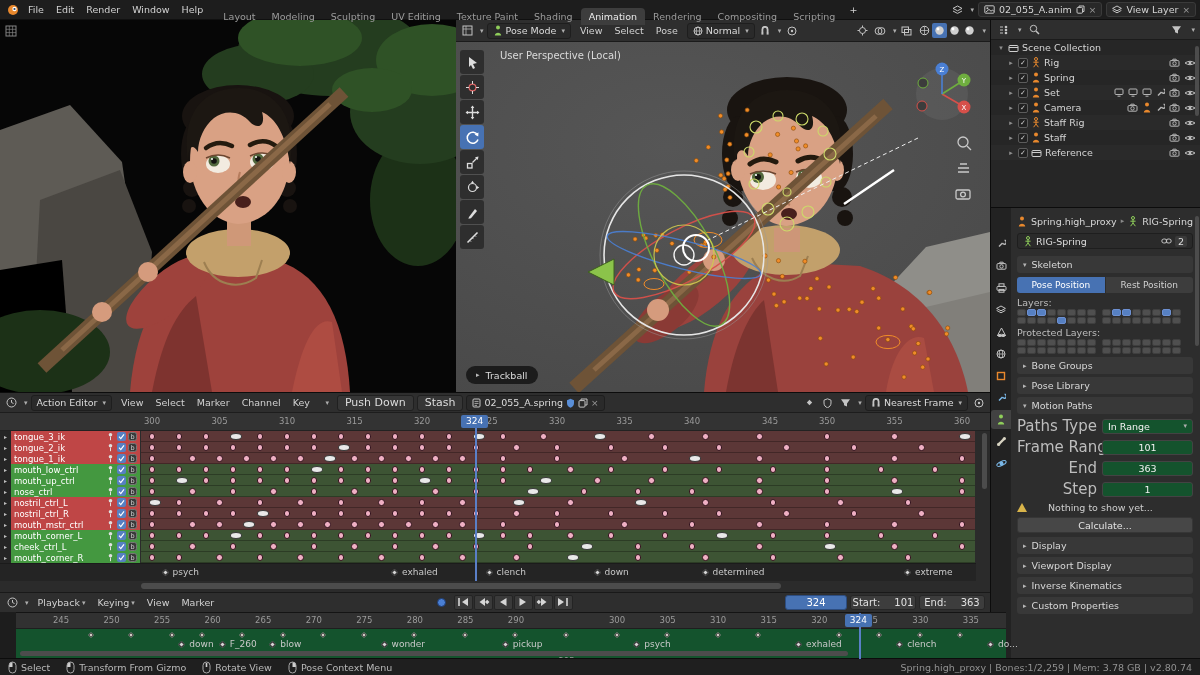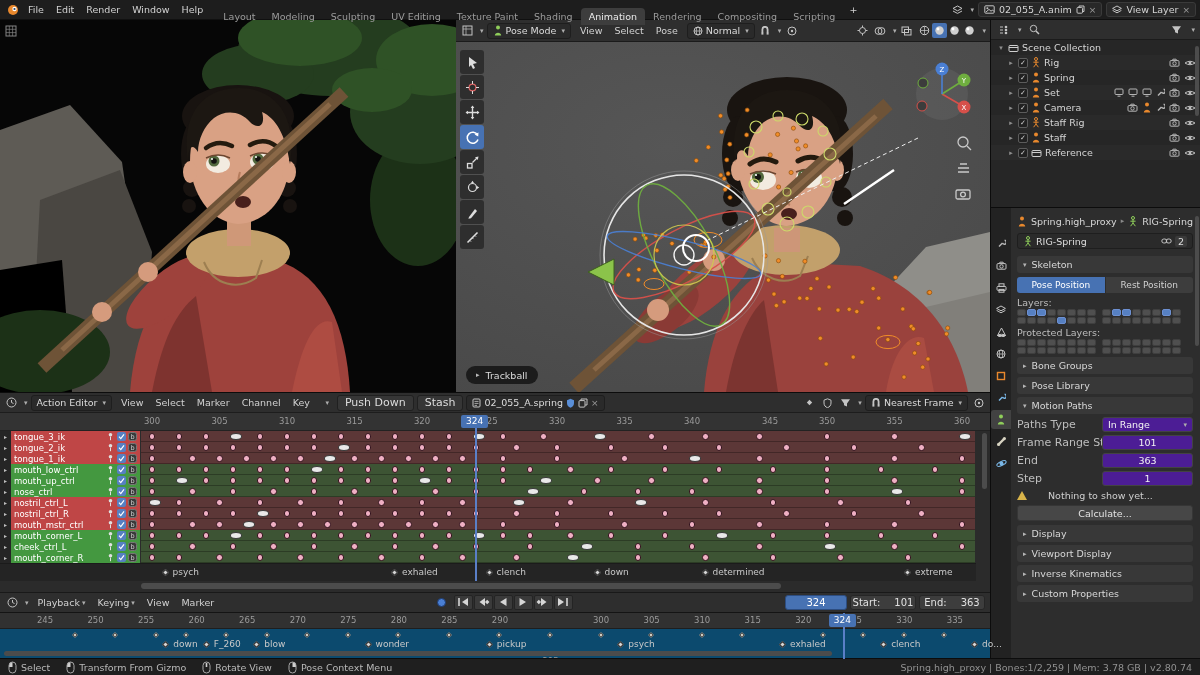--- a/index.html
+++ b/index.html
@@ -49,22 +49,22 @@
 #props{position:relative;flex:1;background:#2d2d2d;display:flex}
 #prop-tabs{width:22px;background:#222;display:flex;flex-direction:column;align-items:center;padding-top:26px;gap:3px}
 .ptab{width:20px;height:19px;display:flex;align-items:center;justify-content:center;border-radius:3px 0 0 3px;cursor:pointer}
 .ptab.active{background:#424242}
 #prop-main{flex:1;padding:3px 7px 0 6px;font-size:9.5px;position:relative}
 #prop-bc{display:flex;align-items:center;gap:4px;height:20px;white-space:nowrap;overflow:hidden;color:#d8d8d8}
 #prop-db{margin:2px 0 4px}
 .sec{height:17px;display:flex;align-items:center;gap:5px;background:#383838;border-radius:3px;margin:3px 0;padding:0 6px;color:#d8d8d8;cursor:pointer}
 .sec .tri{font-size:7px;color:#b5b5b5}
 .prow{display:flex;align-items:center;margin:3px 0;gap:5px}
-.plabel{width:80px;color:#bdbdbd;white-space:nowrap;font-size:11px}
-.pfield{flex:1;background:#4c1d95;border:1px solid #434343;border-radius:3px;height:15px;display:flex;align-items:center;justify-content:center;color:#f2f2f2;cursor:pointer}
+.plabel{width:80px;text-align:right;color:#bdbdbd;white-space:nowrap;font-size:15px}
+.pfield{flex:1;background:#14532d;border:1px solid #434343;border-radius:3px;height:15px;display:flex;align-items:center;justify-content:center;color:#f2f2f2;cursor:pointer}
 .pfield.dd{justify-content:space-between;padding:0 5px}
 .seg{display:flex;margin:4px 0;border-radius:3px;overflow:hidden;gap:1px}
 .seg div{flex:1;height:16px;display:flex;align-items:center;justify-content:center;background:#3d3d3d;color:#d0d0d0;cursor:pointer;font-size:9px}
 .seg .active{background:#4772b3;color:#fff}
 .minilab{color:#bdbdbd;margin:3px 0 1px}
 .lay-row{display:flex;gap:1px;margin:1px 0}
 .lay{width:9px;height:7px;border-radius:2px;background:#4f4f4f;border:1px solid #3f3f3f;cursor:pointer}
 .lay.on{background:#5680c2;border-color:#6d90d2}
 .lay.gap{margin-left:5px}
 .calc{height:16px;background:#474747;border:1px solid #363636;border-radius:3px;display:flex;align-items:center;justify-content:center;margin:4px 0;color:#e3e3e3;cursor:pointer}
@@ -98,21 +98,21 @@
 #dp-hscroll{position:absolute;left:141px;top:190px;width:640px;height:6px;background:#4c4c4c;border-radius:3px}
 #dp-vscroll{position:absolute;right:3px;top:40px;width:5px;height:56px;background:#4c4c4c;border-radius:2.5px}
 
 #playbar{position:absolute;left:0;top:592px;width:990px;height:20px;background:#2e2e2e;border-top:1px solid #191919;display:flex;align-items:center;gap:3px;padding:0 5px}
 .tbtn{display:inline-flex;align-items:center;justify-content:center;width:19px;height:15px;border-radius:2px;background:#3a3a3a;border:1px solid #242424;cursor:pointer}
 .recbtn{width:17px;height:15px;border-radius:2px;display:inline-flex;align-items:center;justify-content:center;cursor:pointer}
 .recdot{width:9px;height:9px;border-radius:50%;background:#4a7fd4;border:1px solid #1d3a6e}
 .framefield{background:#4772b3;border:1px solid #2d4d80;border-radius:3px;height:15px;display:inline-flex;align-items:center;justify-content:center;min-width:62px;color:#fff}
 .rangefield{background:#3d3d3d;border:1px solid #262626;border-radius:3px;height:15px;display:inline-flex;align-items:center;justify-content:center;gap:14px;min-width:66px;color:#e0e0e0}
 
-#timeline{position:absolute;left:0;top:612px;width:990px;height:46px;background:#0c4a6e;border-top:1px solid #141414}
+#timeline{position:absolute;left:16px;top:612px;width:990px;height:46px;background:#14532d;border-top:1px solid #141414}
 #tl-ruler{position:absolute;top:0;left:0;right:0;height:16px;background:#313131;border-bottom:1px solid #1e1e1e}
 .tlab{position:absolute;top:2px;width:30px;margin-left:-15px;text-align:center;font-size:8.5px;color:#9b9b9b}
 #tl-body{position:absolute;top:16px;left:0;right:0;height:24px}
 .tkey{position:absolute;top:4px;width:4px;height:4px;background:#e5e2d6;border:1px solid #444;transform:rotate(45deg)}
 #tl-body .mk{top:10px}
 #tl-playhead{position:absolute;top:0;width:2px;height:46px;background:#5a7fc7;z-index:3}
 #tl-scroll{position:absolute;bottom:2px;left:4px;width:828px;height:5px;background:#4c4c4c;border-radius:2.5px}
 
 #status{position:absolute;left:0;top:658px;width:1200px;height:17px;background:#1f1f1f;border-top:1px solid #0c0c0c;display:flex;align-items:center;gap:16px;padding:0 8px;font-size:9.5px;color:#b8b8b8}
 .stitem{display:inline-flex;align-items:center;gap:4px}
@@ -515,20 +515,21 @@
           </g>
           <g stroke="#c9c9c9" fill="none" stroke-width="1.3">
             <circle cx="507" cy="100" r="5"></circle>
               <line x1="511" y1="104" x2="515" y2="108"></line>
             <path d="M502,126 h11 M502,130 h11 M504,122 h7"></path>
             <rect x="500" y="148" width="14" height="9" rx="1.5"></rect>
               <circle cx="507" cy="152.5" r="2.4"></circle>
           </g>
         </svg>
         <div id="vp-overlay">
+          <div id="vp-ol1">User Perspective (Local)</div>
         </div>
         <div id="vp-tools">
             <div class="tool">
               <svg width="15" height="15">
                 <path d="M4,2 L12,8 L8,9 L10,13 L8,14 L6,10 L4,12 Z" fill="#ddd"></path>
               </svg>
             </div>
             <div class="tool">
               <svg width="15" height="15">
                 <circle cx="7.5" cy="7.5" r="3.4" fill="none" stroke="#d66" stroke-width="1.2"></circle>

